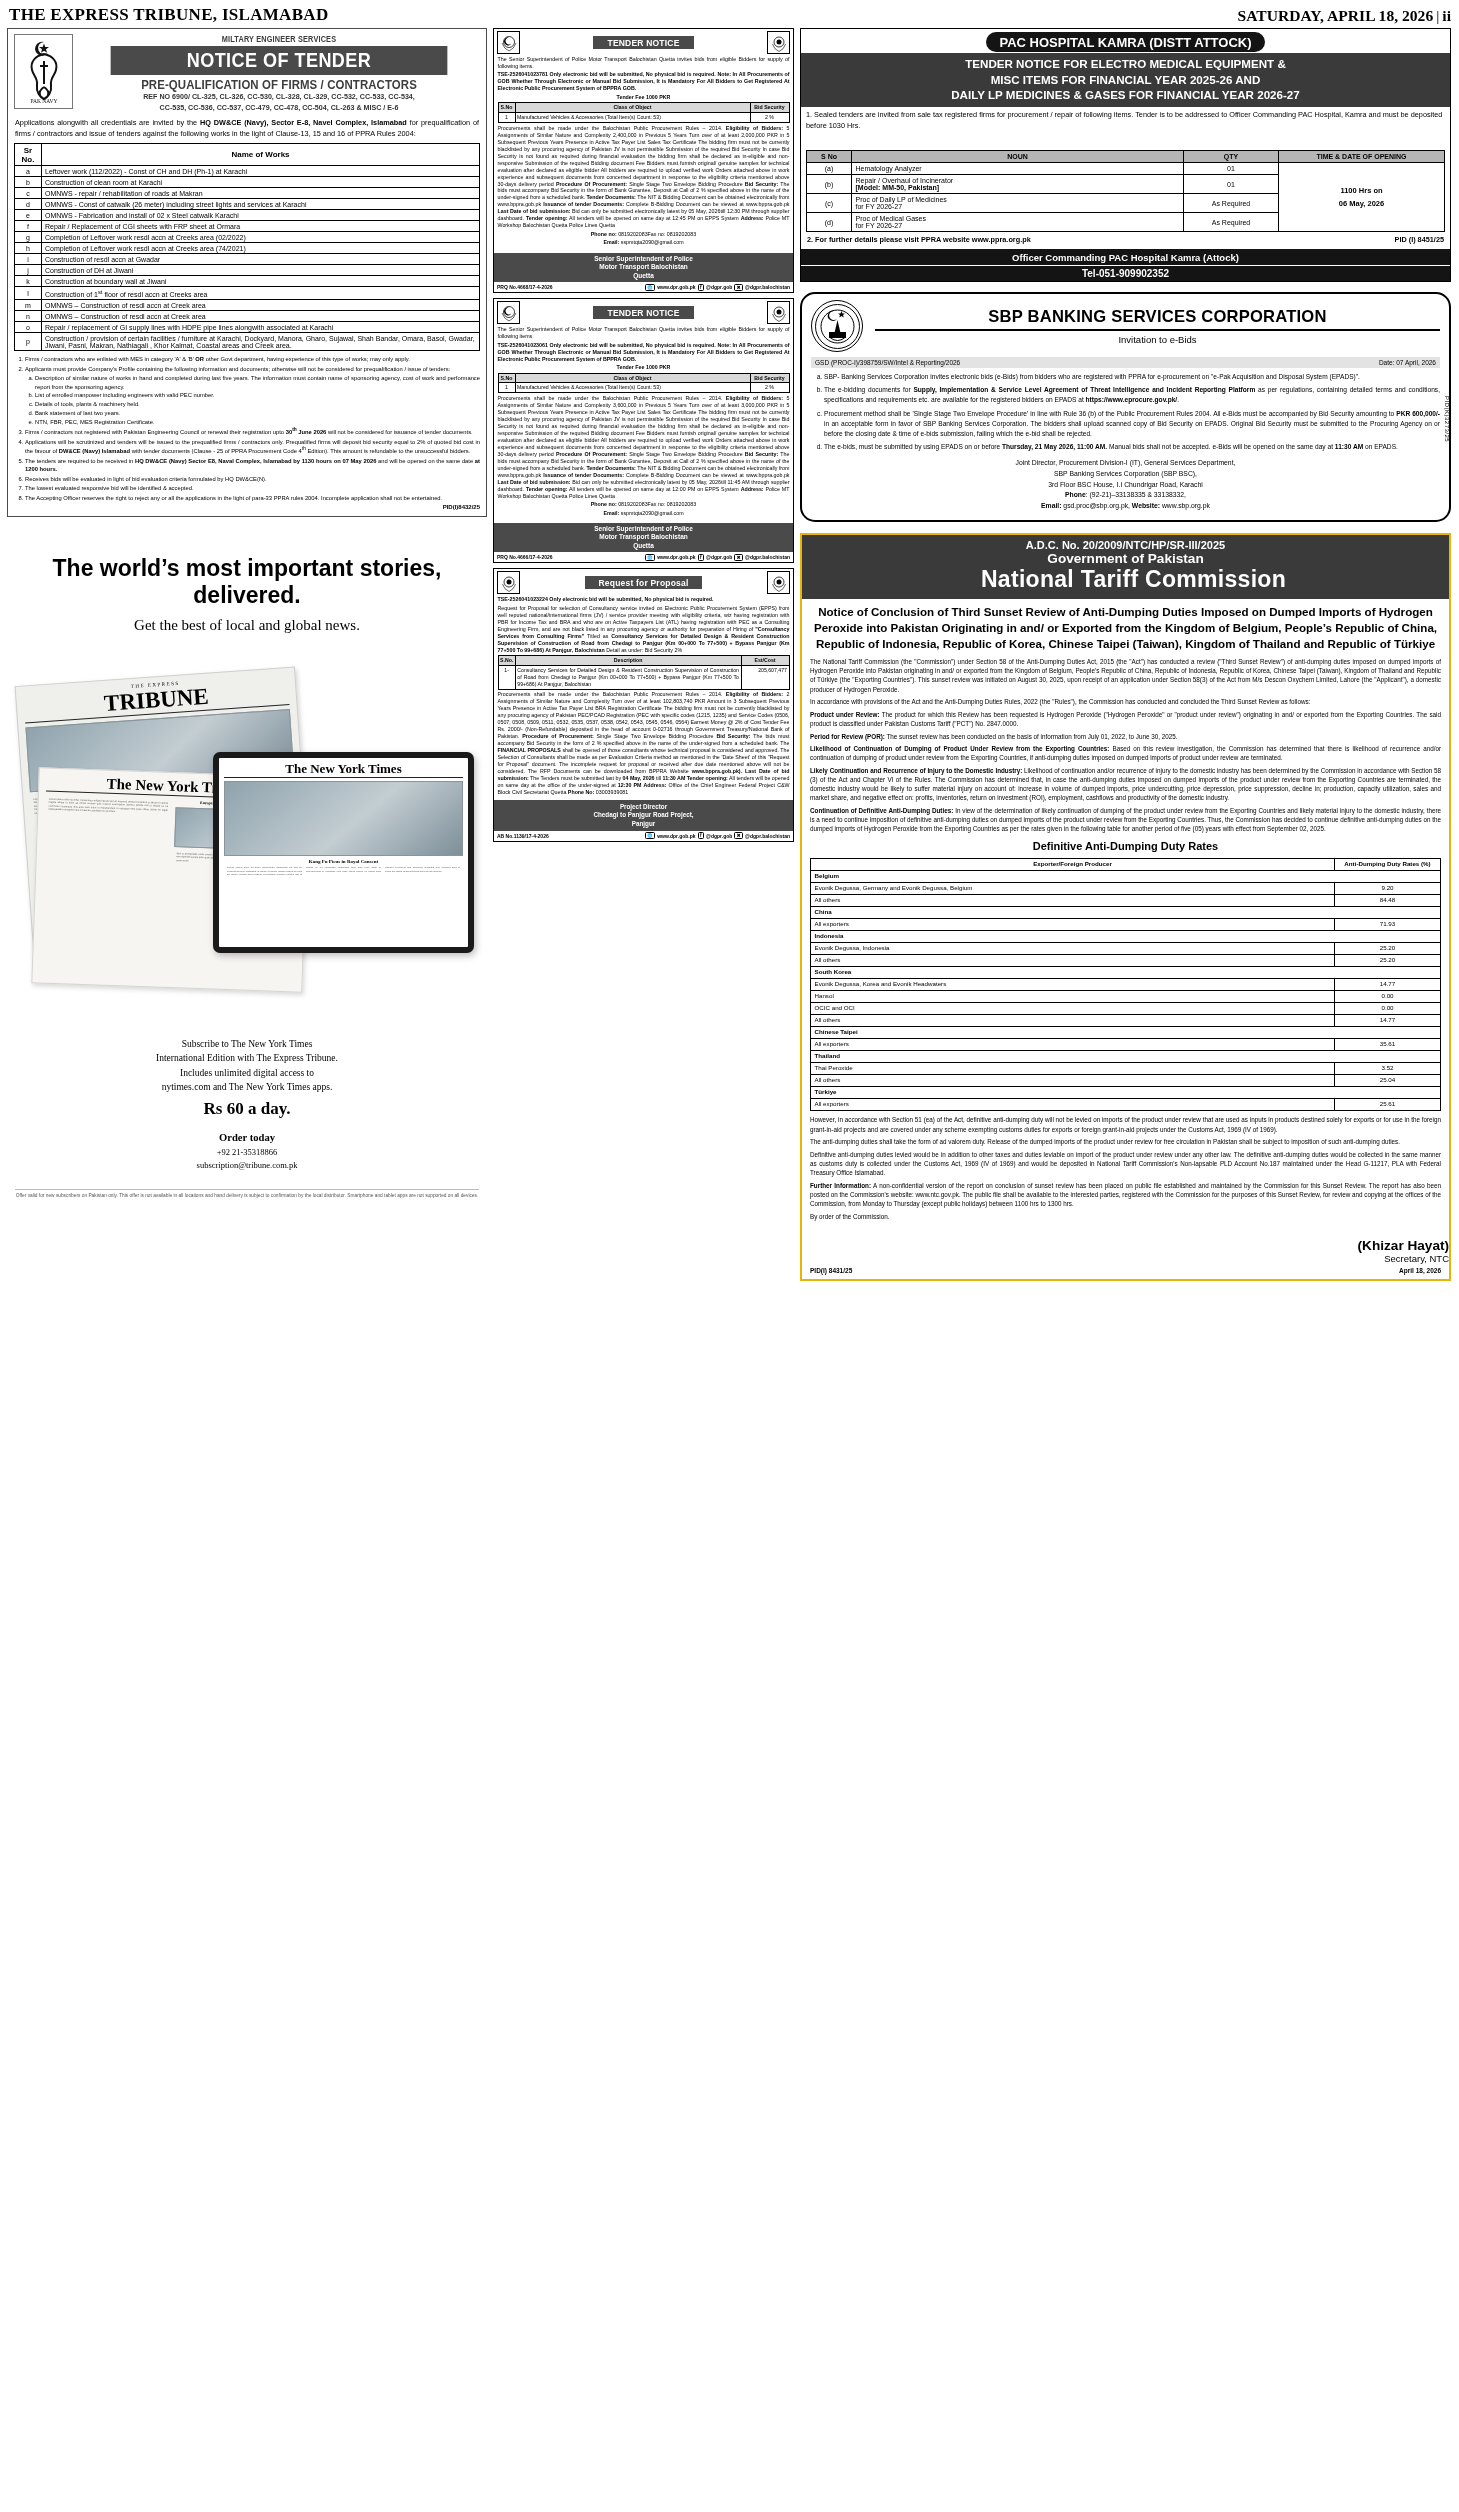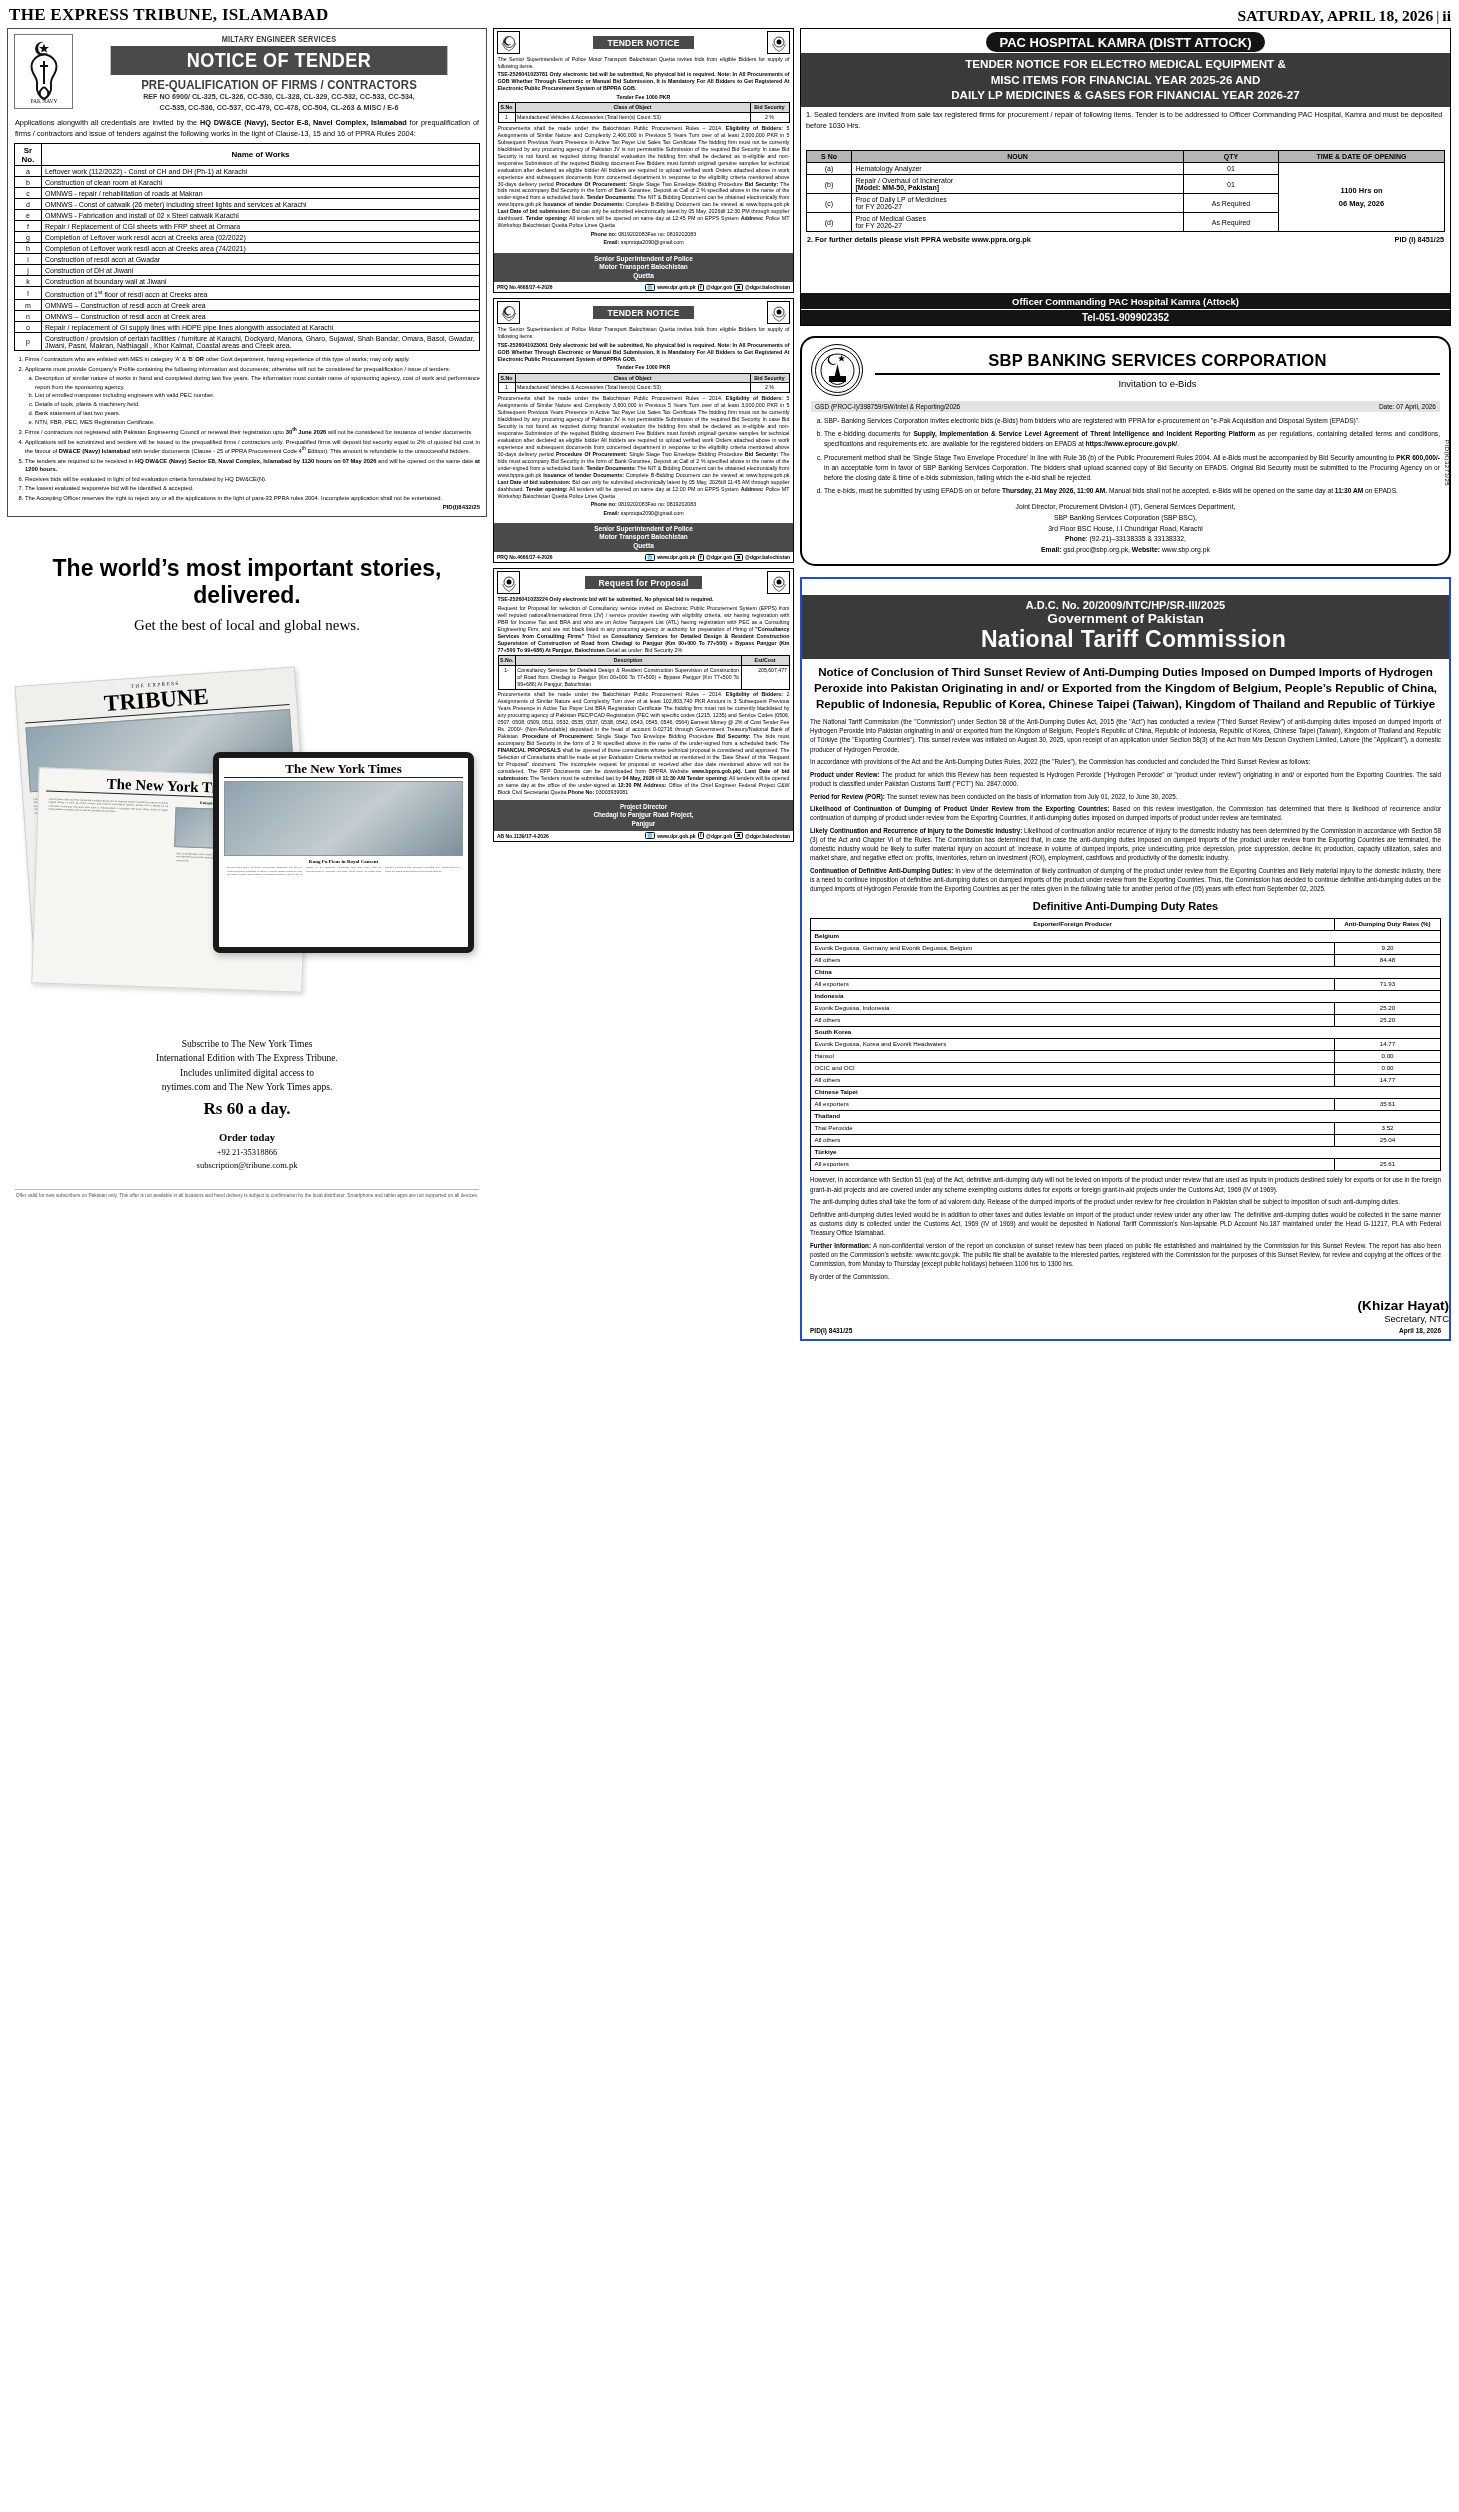--- a/index.html
+++ b/index.html
@@ -115,42 +115,42 @@
           display:inline-block; padding:2.5px 13px; }
   .pac-box { border:1.5px solid #000; }
   .pac-pill-wrap { text-align:center; padding:3px 0 1px 0; }
   .pac-band { background:#3a3a3a; color:#fff; text-align:center; font-weight:bold;
               font-size:11.6px; line-height:1.35; padding:3px 5px 4px 5px; }
   .pac-text { padding:3px 5px; font-size:7.3px; line-height:1.45; }
   table.pac { width:100%; border-collapse:collapse; }
   table.pac th, table.pac td { border:1px solid #000; padding:2px 3.5px; font-size:7px; }
   table.pac th { background:#b5b5b5; text-align:center; font-weight:bold; font-size:7px; }
   .pac-oc { background:#141414; color:#fff; text-align:center; font-weight:bold;
-            font-size:9.5px; padding:2.5px 0;margin-top:44px; }
+            font-size:9.5px; padding:2.5px 0; }
   .pac-tel { background:#141414; color:#fff; text-align:center; font-weight:bold;
              font-size:10px; padding:2px 0; border-top:1px solid #fff; }
 
   .sbp-box { border:2.5px solid #000; border-radius:15px; margin-top:10px; padding:6px 9px 8px 9px;
              position:relative; }
   .sbp-head { display:flex; align-items:center; gap:12px; }
   .sbp-seal { width:52px; height:52px; border-radius:50%; border:1.5px solid #000; flex:0 0 52px;
               display:flex; align-items:center; justify-content:center; }
   .sbp-title { flex:1; text-align:center; }
   .sbp-name { font-size:16.6px; font-weight:bold; letter-spacing:0.2px; }
   .sbp-rule { border-bottom:2px solid #000; margin:2.5px 0 3px 0; }
   .sbp-inv { font-size:9.5px; }
   .sbp-ref { background:#e3e3e3; display:flex; justify-content:space-between;
              font-size:6.5px; padding:2px 4px; margin:5px 0 4px 0; }
   ol.sbp-list { margin:0; padding-left:13px; font-size:6.6px; line-height:1.5; text-align:justify; }
   ol.sbp-list > li { margin-bottom:3.5px; }
   .sbp-contact { text-align:center; font-size:6.8px; line-height:1.6; margin-top:6px; }
   .vert-pid { position:absolute; right:-1px; top:45%; writing-mode:vertical-rl;
               font-size:6px; letter-spacing:0.5px; }
 
-  .ntc-box { border:2px solid #1d4ed8; margin-top:11px; padding:16px 0 5px 0; }
+  .ntc-box { border:2px solid #eab308; margin-top:11px; padding:0 0 5px 0; }
   .ntc-pillwrap { background:#3a3a3a; text-align:center; padding:4px 0 2px 0; }
   .ntc-adc { color:#fff; font-weight:bold; font-size:11px; }
   .ntc-gov { background:#3a3a3a; color:#fff; text-align:center; font-size:13.6px; font-weight:bold; }
   .ntc-name { background:#3a3a3a; color:#fff; text-align:center; font-size:23px; font-weight:bold;
               padding:0 0 4px 0; letter-spacing:0.3px;margin-left:16px; }
   .ntc-sub { text-align:center; font-size:11.6px; font-weight:bold; line-height:1.38;
              padding:5px 11px 5px 11px; }
   .ntc-body { padding:0 8px; font-size:6.3px; line-height:1.45; text-align:justify; }
   .ntc-body p { margin:0 0 3.5px 0; }
   .ntc-rates-title { text-align:center; font-size:11px; font-weight:bold; margin:6px 0 3px 0; }

